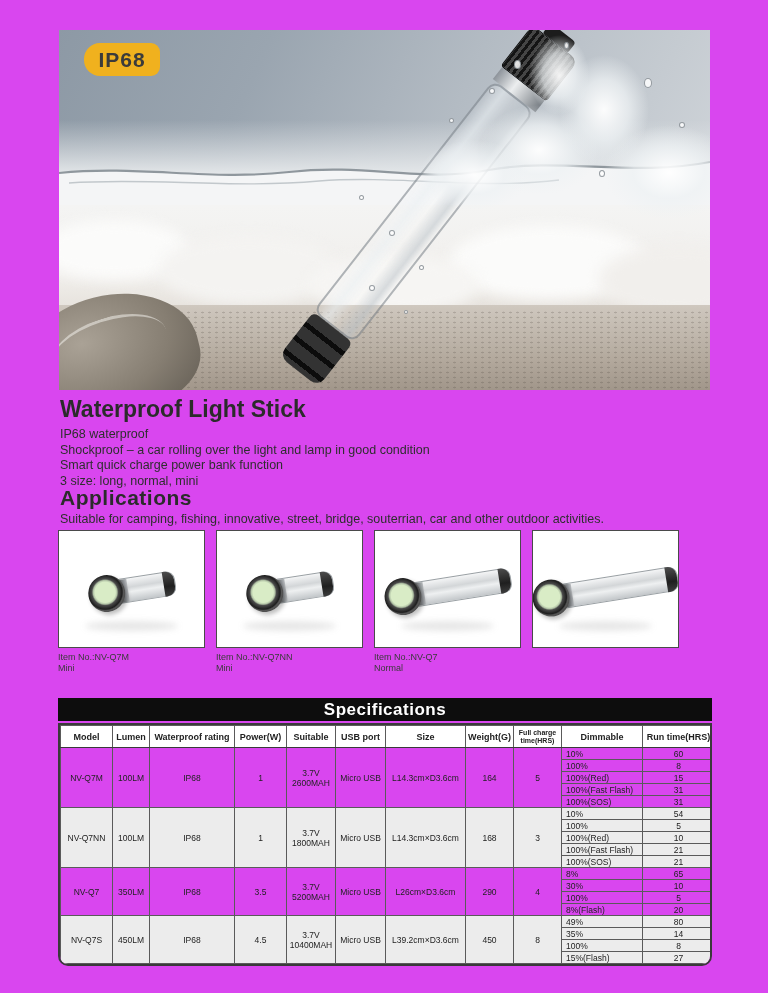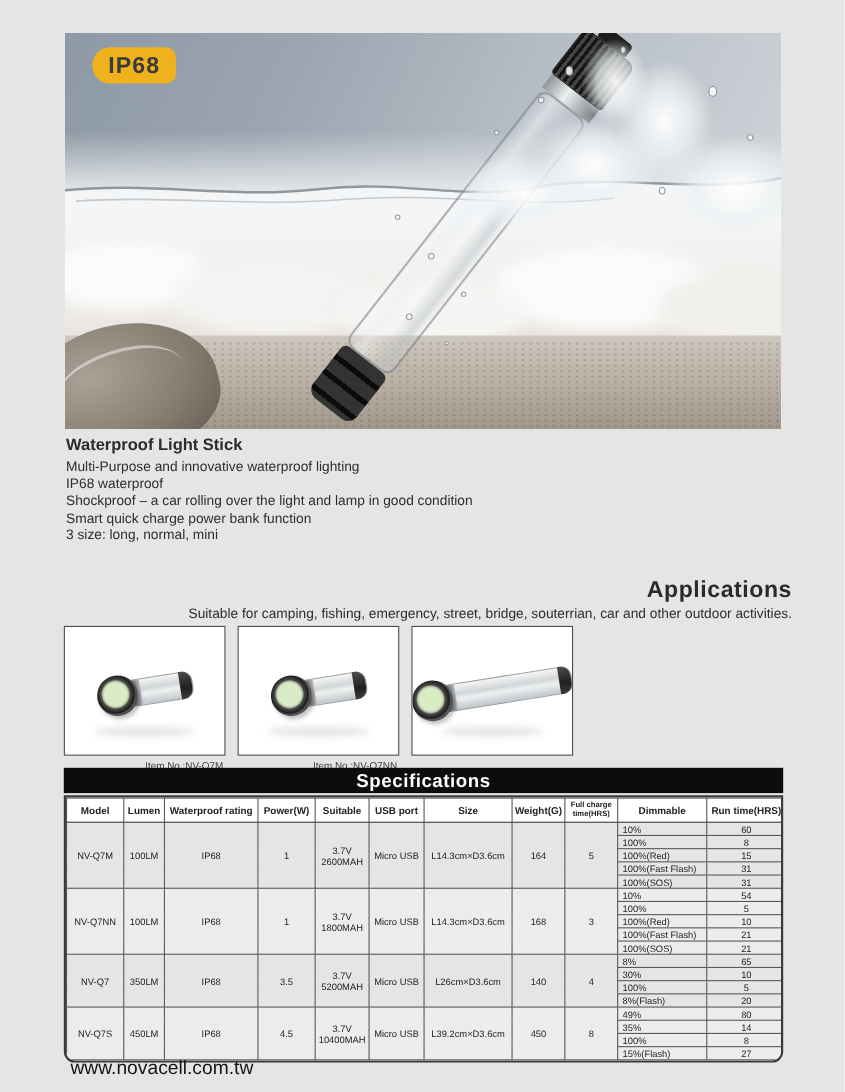--- a/index.html
+++ b/index.html
@@ -1,17 +1,17 @@
 <!DOCTYPE html>
 <html><head>
 <meta charset="utf-8">
 <style>
   * { margin:0; padding:0; box-sizing:border-box; }
   html,body { width:768px; background:#ffffff; font-family:"Liberation Sans", sans-serif; }
-  .page { position:relative; width:768px; height:993px; background:#e5e5e5; overflow:hidden;text-decoration:underline; }
+  .page { position:relative; width:768px; height:993px; background:#d946ef; overflow:hidden;text-decoration:underline; }
 
   
   .hero { position:absolute; left:59px; top:30px; width:651px; height:360px; overflow:hidden; background:#eef0f1; }
   .sky { position:absolute; left:0; top:0; width:100%; height:150px;
          background:linear-gradient(115deg,#8d99a5 0%,#9aa5b0 30%,#b3bbc3 60%,#ced3d8 100%); }
   .sky2{ position:absolute; left:0; top:90px; width:100%; height:70px;
          background:linear-gradient(to bottom, rgba(222,226,229,0) 0%, #e6e9eb 80%); }
   .waterline { position:absolute; left:0; top:105px; width:651px; height:70px; }
   .underwater { position:absolute; left:0; top:150px; width:100%; height:210px;
          background:linear-gradient(to bottom,#f5f6f6 0%,#f1efec 45%,#ddd7cf 75%,#c2bab0 100%); }
@@ -59,25 +59,25 @@
   .d9{ left:310px; top:255px; width:6px; height:6px; } .d10{ left:345px; top:280px; width:4px; height:4px; }
   .d11{ left:540px; top:140px; width:6px; height:7px; }.d12{ left:300px; top:165px; width:5px; height:5px; }
 
   .badge { position:absolute; left:25px; top:13px; width:76px; height:33px;
          background:#F0B11E; border-radius:16px 9px 9px 16px;
          display:flex; align-items:center; justify-content:center;
          font-size:21px; font-weight:bold; color:#3B3B3B; letter-spacing:1px; }
 
   
   .product-info { position:absolute; left:60px; top:396px; width:620px; }
-  .product-info h1 { font-size:15px; font-weight:bold; color:#2b2b2b; margin-bottom:4px; }
+  .product-info h1 { font-size:23px; font-weight:bold; color:#2b2b2b; margin-bottom:4px; }
   .feature-line { font-size:12.5px; line-height:15.6px; color:#2e2e2e; }
 
   
-  .applications { position:absolute; left:60px; top:525px; width:660px;text-align:right; }
+  .applications { position:absolute; left:60px; top:486px; width:660px; }
   .applications h2 { font-size:21px; font-weight:bold; color:#2b2b2b; letter-spacing:.5px; }
   .applications .subtitle { font-size:12.5px; color:#2e2e2e; margin-top:2px; }
   .app-grid { position:absolute; left:-2px; top:44px; display:flex; gap:13px; }
   .app-card { width:145px; }
   .app-frame { width:147px; height:118px; border:1px solid #4a4a4a; background:#fff;
          display:flex; align-items:center; justify-content:center; overflow:hidden; position:relative; }
   .app-frame::after { content:""; position:absolute; left:18%; bottom:16px; width:64%; height:10px;
          border-radius:50%; background:rgba(120,120,120,.18); filter:blur(3px); }
   .stick-art { display:flex; align-items:center; transform:rotate(-9deg); position:relative; z-index:1; }
   .lens { width:37px; height:37px; border-radius:50%; flex:0 0 auto; z-index:2;
@@ -164,31 +164,30 @@
     <div class="drop d10"></div>
     <div class="drop d11"></div>
     <div class="drop d12"></div>
 
     <div class="badge">IP68</div>
   </div>
 
   <section class="product-info">
     <h1>Waterproof Light Stick</h1>
     <div>
-        <div class="feature-line">Multi-Purpose and innovative waterproof lighting</div>
         <div class="feature-line">IP68 waterproof</div>
         <div class="feature-line">Shockproof – a car rolling over the light and lamp in good condition</div>
         <div class="feature-line">Smart quick charge power bank function</div>
         <div class="feature-line">3 size: long, normal, mini</div>
       </div>
   </section>
 
   <section class="applications">
     <h2>Applications</h2>
-    <p class="subtitle">Suitable for camping, fishing, emergency, street, bridge, souterrian, car and other outdoor activities.</p>
+    <p class="subtitle">Suitable for camping, fishing, innovative, street, bridge, souterrian, car and other outdoor activities.</p>
     <div class="app-grid">
         <div class="app-card">
           <div class="app-frame">
             <div class="stick-art v-mini">
               <span class="lens"></span>
               <span class="tube"></span>
             </div>
           </div>
           <div class="app-caption">
             <div>Item No.:NV-Q7M</div>
@@ -198,20 +197,32 @@
         <div class="app-card">
           <div class="app-frame">
             <div class="stick-art v-mini">
               <span class="lens"></span>
               <span class="tube"></span>
             </div>
           </div>
           <div class="app-caption">
             <div>Item No.:NV-Q7NN</div>
             <div>Mini</div>
+          </div>
+        </div>
+        <div class="app-card">
+          <div class="app-frame">
+            <div class="stick-art v-normal">
+              <span class="lens"></span>
+              <span class="tube"></span>
+            </div>
+          </div>
+          <div class="app-caption">
+            <div>Item No.:NV-Q7</div>
+            <div>Normal</div>
           </div>
         </div>
         <div class="app-card">
           <div class="app-frame">
             <div class="stick-art v-long">
               <span class="lens"></span>
               <span class="tube"></span>
             </div>
           </div>
         </div>
@@ -311,21 +322,21 @@
             <td class="rt-cell">21</td>
           </tr>
           <tr class="group-start">
             <td class="main-cell" rowspan="4">NV-Q7</td>
             <td class="main-cell" rowspan="4">350LM</td>
             <td class="main-cell" rowspan="4">IP68</td>
             <td class="main-cell" rowspan="4">3.5</td>
             <td class="main-cell" rowspan="4">3.7V 5200MAH</td>
             <td class="main-cell" rowspan="4">Micro USB</td>
             <td class="main-cell" rowspan="4">L26cm×D3.6cm</td>
-            <td class="main-cell" rowspan="4">140</td>
+            <td class="main-cell" rowspan="4">290</td>
             <td class="main-cell" rowspan="4">4</td>
             <td class="dim-cell">8%</td>
             <td class="rt-cell">65</td>
           </tr>
           <tr class="">
             <td class="dim-cell">30%</td>
             <td class="rt-cell">10</td>
           </tr>
           <tr class="">
             <td class="dim-cell">100%</td>
@@ -357,14 +368,13 @@
             <td class="rt-cell">8</td>
           </tr>
           <tr class="alt ">
             <td class="dim-cell">15%(Flash)</td>
             <td class="rt-cell">27</td>
           </tr>
         </tbody>
     </table>
   </div>
 
-  <div class="footer">www.novacell.com.tw</div>
 </div>
 
 </body></html>

